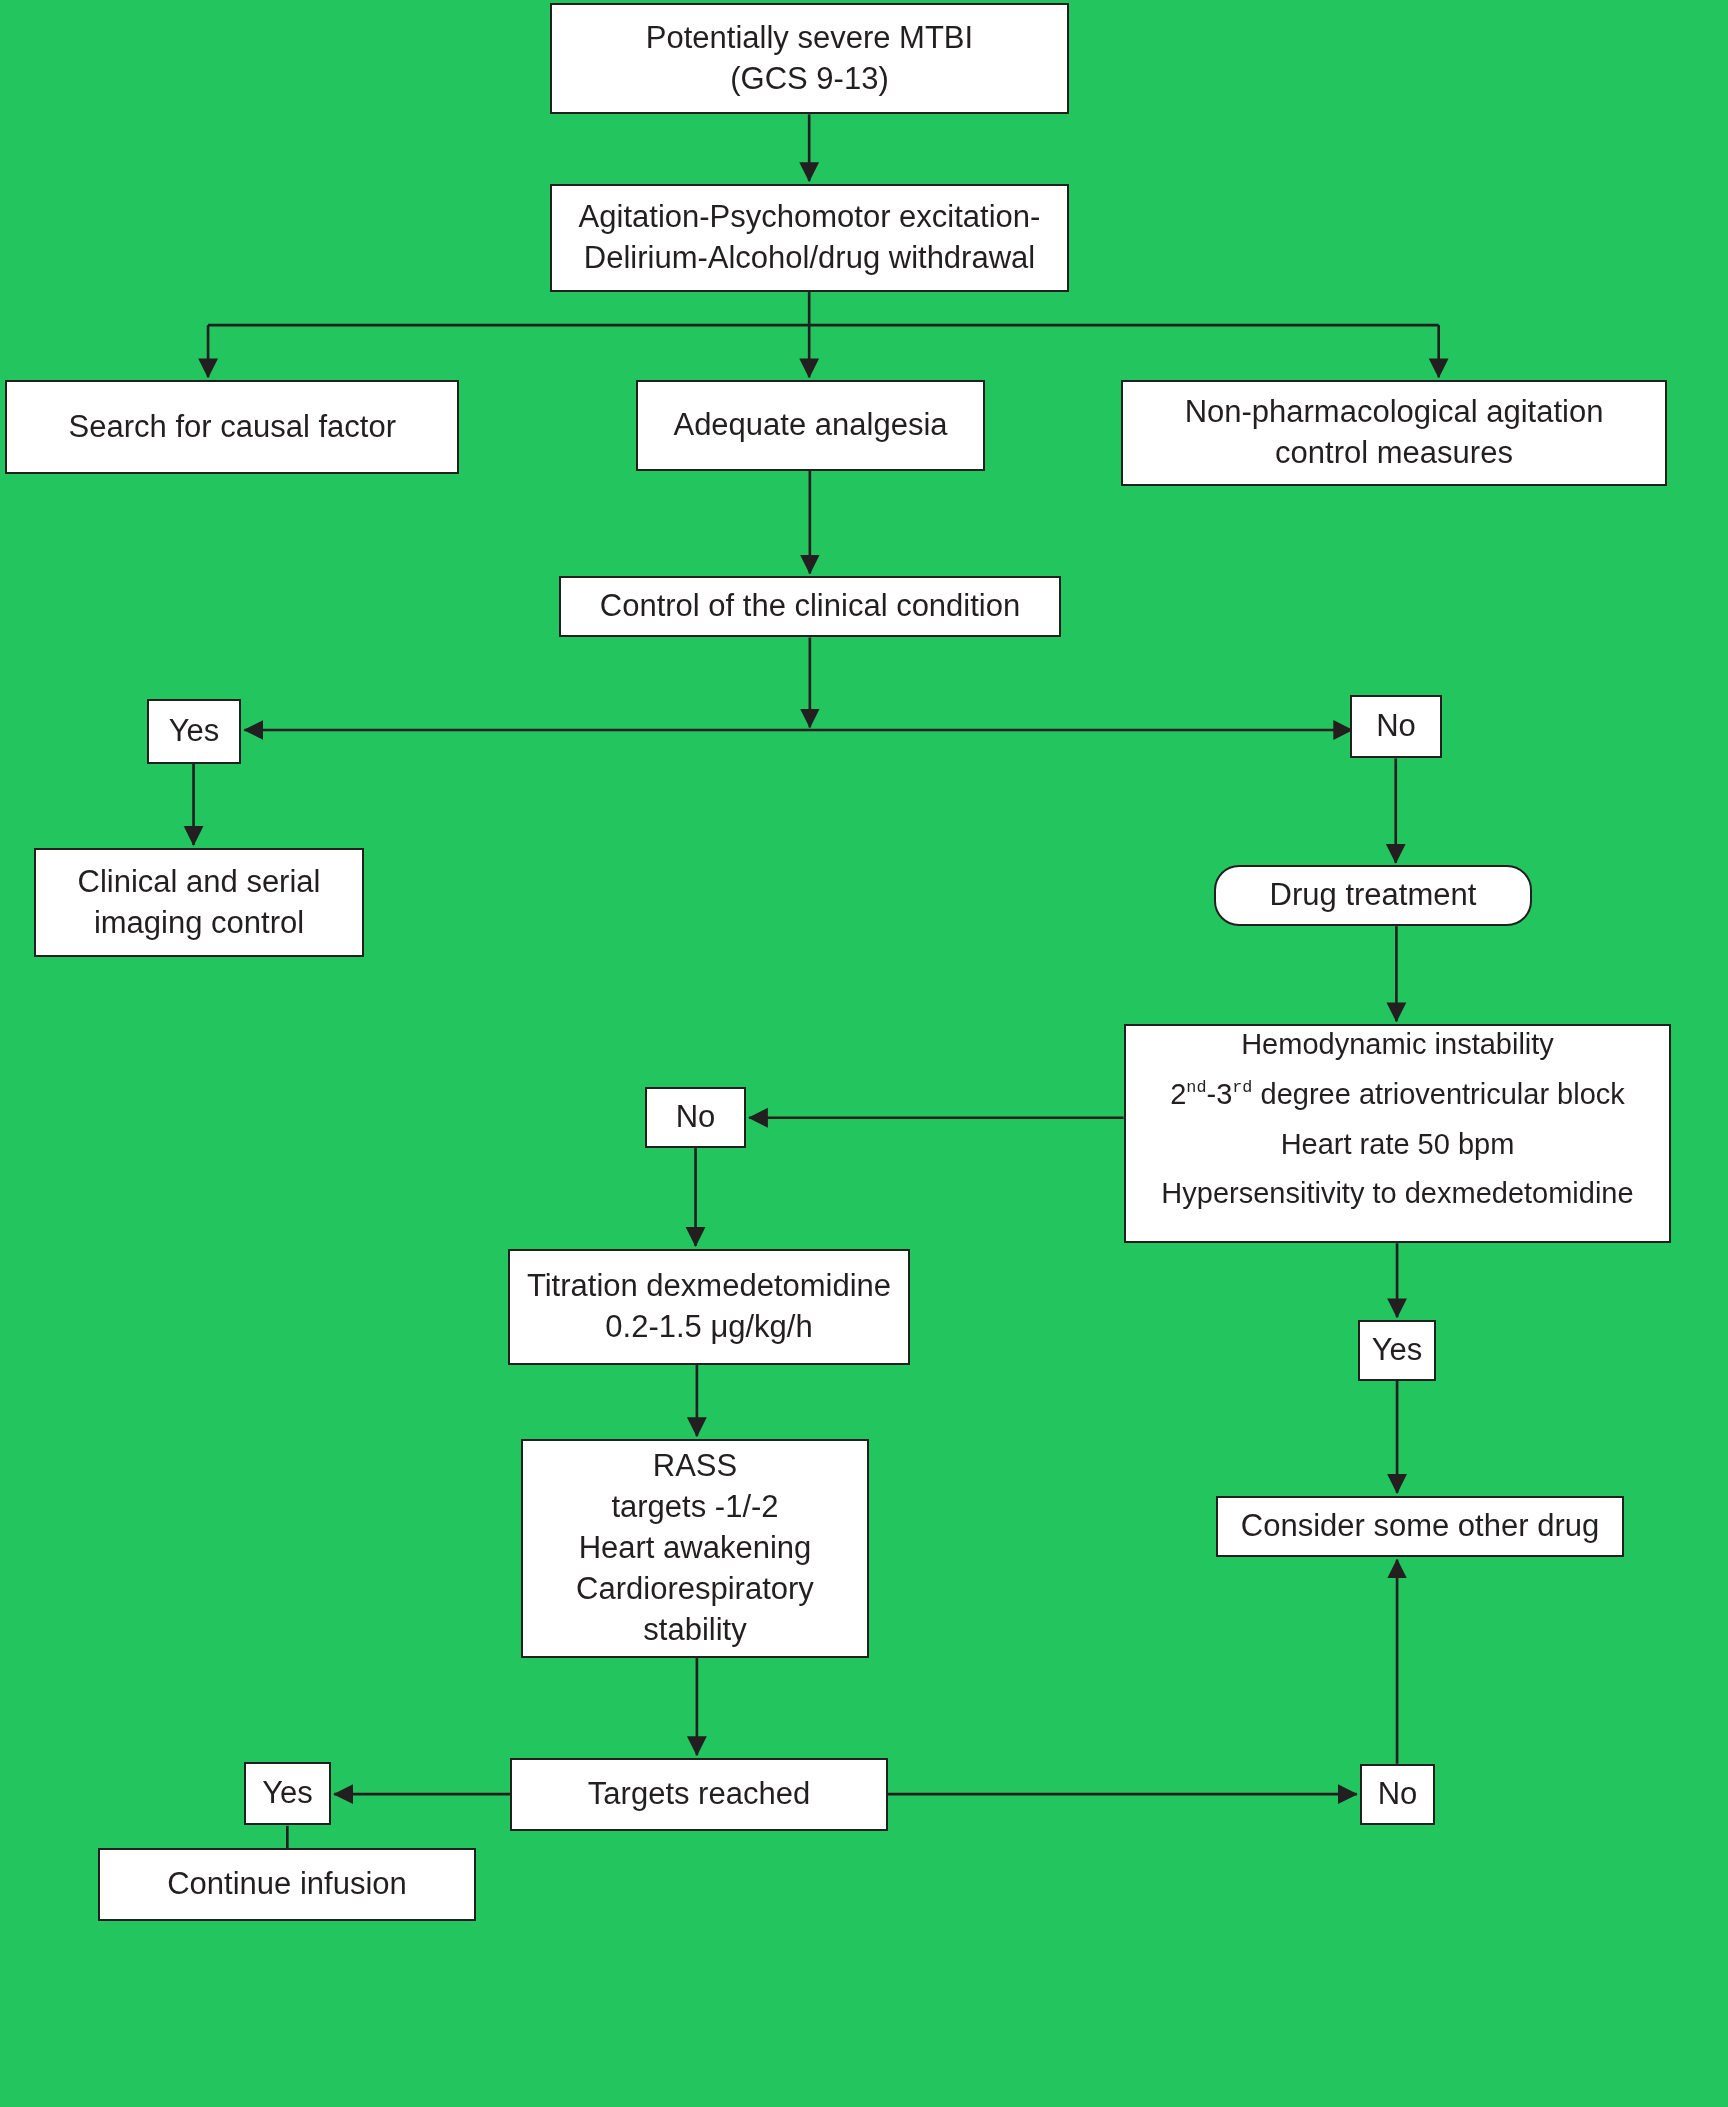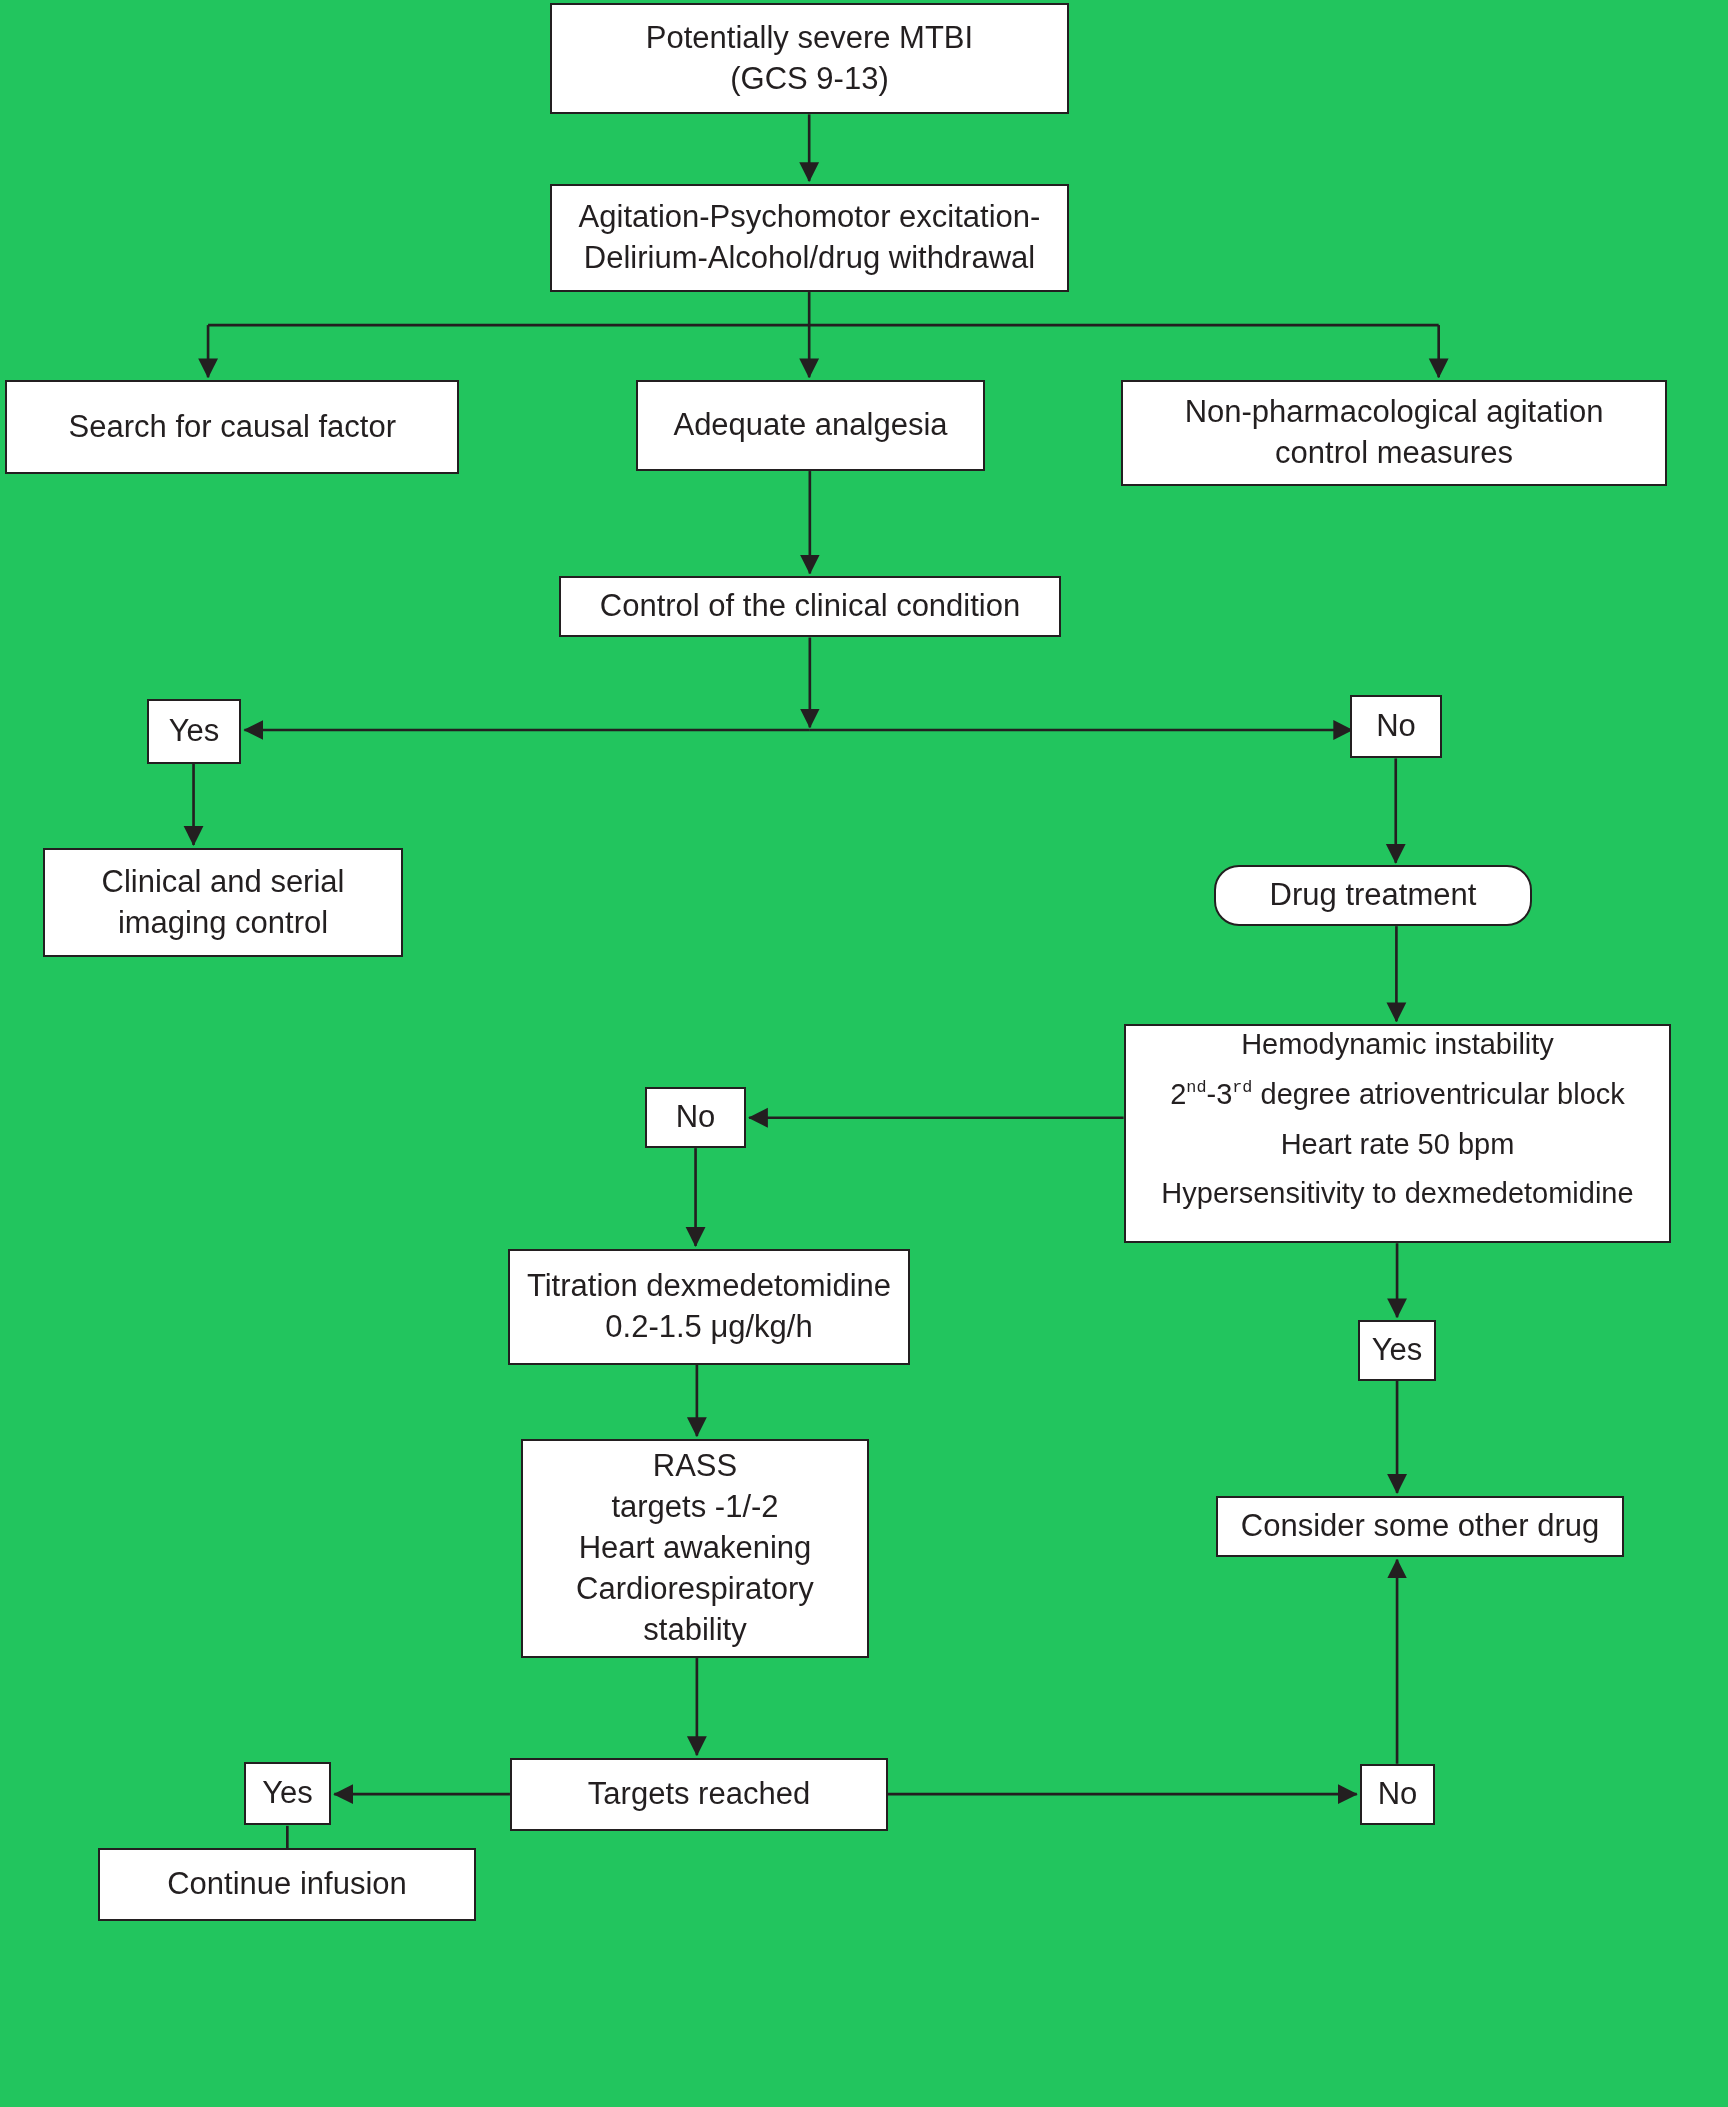--- a/index.html
+++ b/index.html
@@ -104,21 +104,21 @@
   </div>
 
   <div class="node" style="left:147px;top:699px;width:94px;height:65px;">
     <span class="ln">Yes</span>
   </div>
 
   <div class="node" style="left:1350px;top:695px;width:92px;height:63px;">
     <span class="ln">No</span>
   </div>
 
-  <div class="node" style="left:43px;top:848px;width:360px;height:109px;">
+  <div class="node" style="left:34px;top:848px;width:330px;height:109px;">
     <span class="ln">Clinical and serial</span>
     <span class="ln">imaging control</span>
   </div>
 
   <div class="node" style="left:1214px;top:865px;width:318px;height:61px;border-radius:25px;">
     <span class="ln">Drug treatment</span>
   </div>
 
   <div class="node hemo" style="left:1124px;top:1024px;width:547px;height:219px;gap:12px;">
     <span class="ln">Hemodynamic instability</span>

